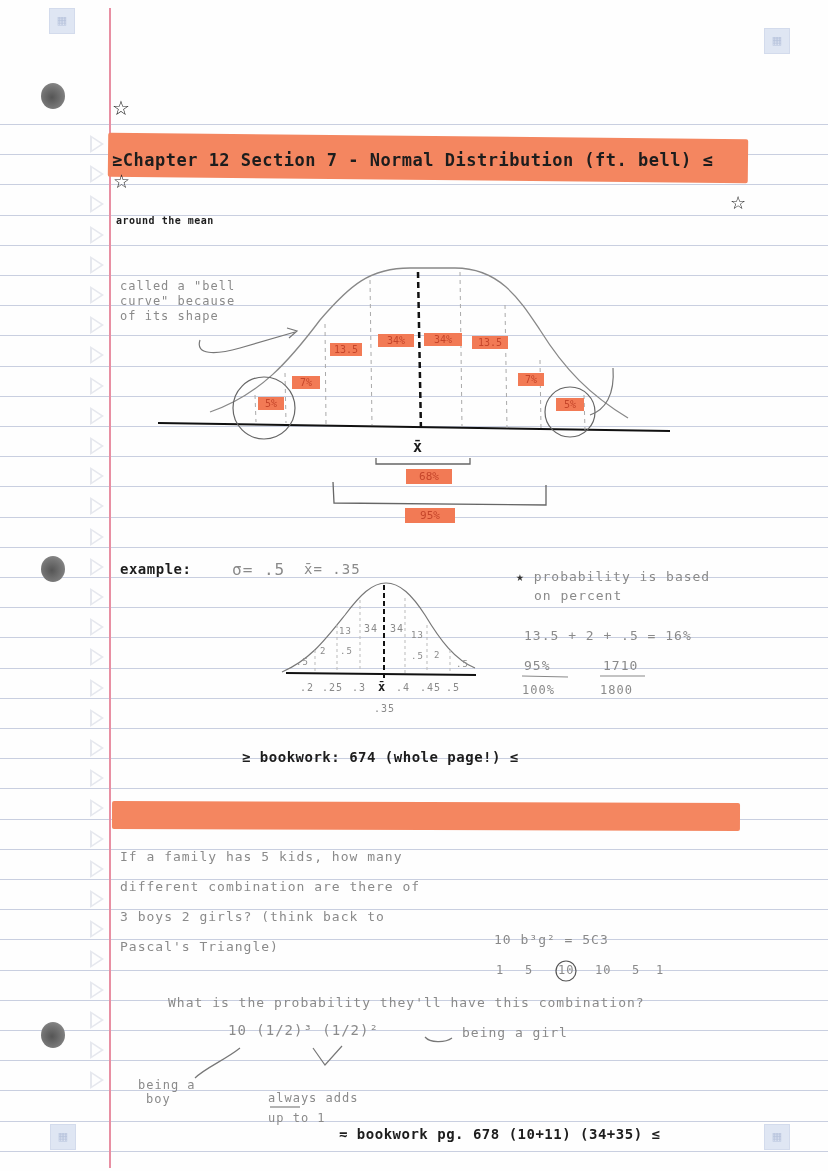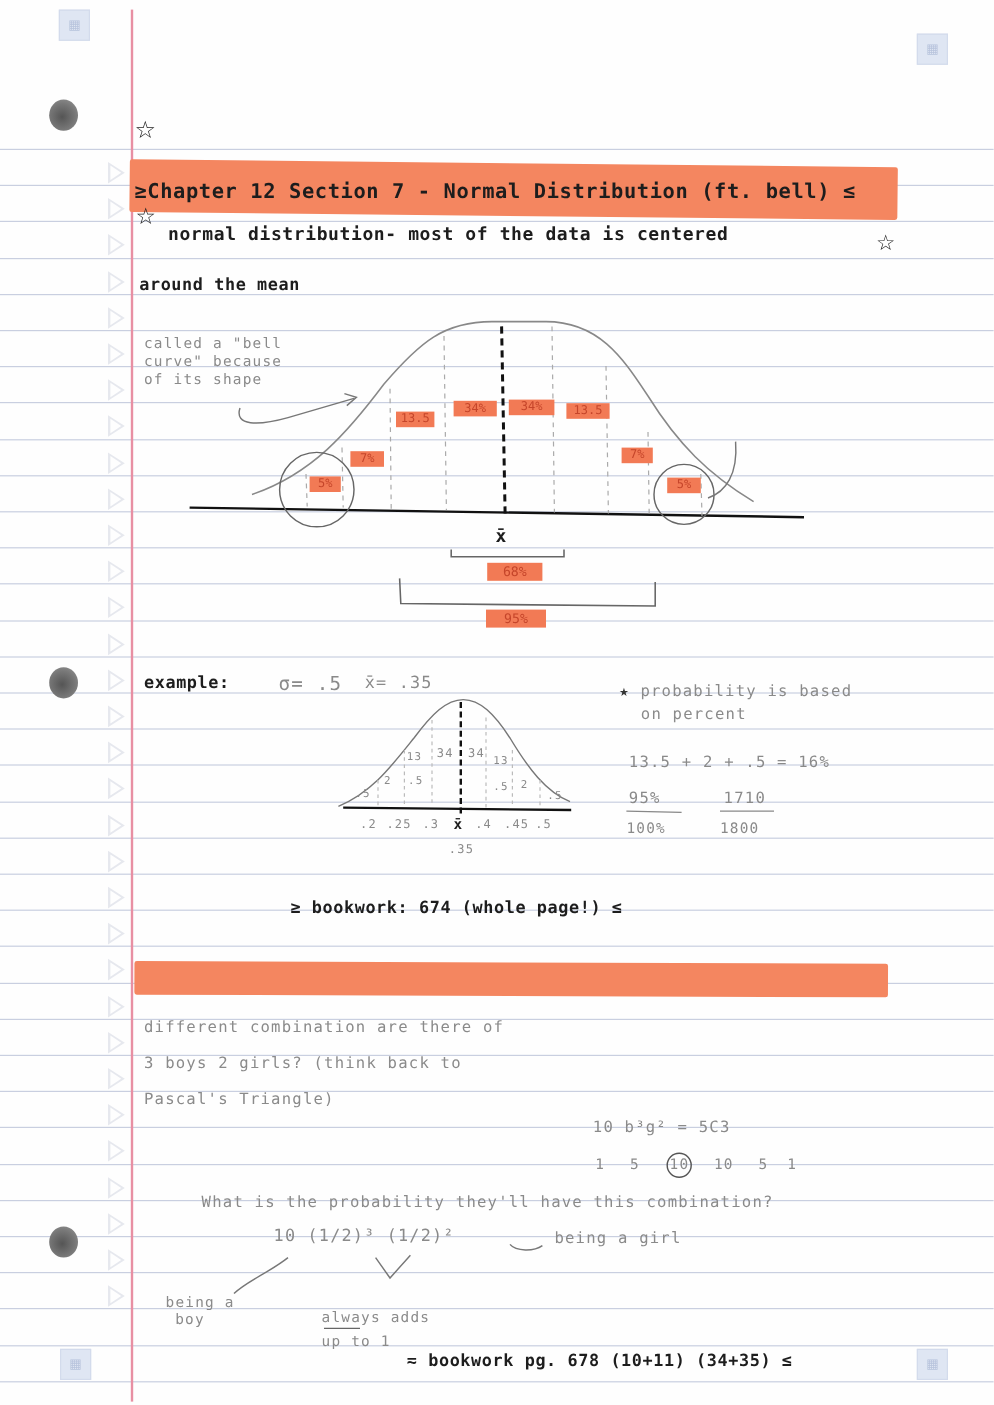--- a/index.html
+++ b/index.html
@@ -108,22 +108,21 @@
   <div class="corner" style="left:764px;top:1124px">▦</div>
 
   <div class="star" style="left:112px;top:96px">☆</div>
   <div class="star" style="left:730px;top:192px;font-size:18px">☆</div>
 
   <div class="highlight" style="left:108px;top:136px;width:640px;height:44px"></div>
   <div class="hw ink-bold" style="left:112px;top:150px;font-size:17px">
     <span>≥</span><span>Chapter 12 Section 7 - Normal Distribution (ft. bell)</span><span> ≤</span>
   </div>
   <div class="star" style="left:113px;top:170px;font-size:19px">☆</div>
-  <div class="hw ink-bold" style="left:140px;top:186px;font-size:15px">normal distribution- most of the data is centered</div>
-  <div class="hw ink-bold" style="left:116px;top:230px;font-size:14px">around the mean</div>
+  <div class="hw ink-bold" style="left:116px;top:215px;font-size:10px">around the mean</div>
 
   <svg width="828" height="1171">
 
     <path d="M210,412 C260,395 290,360 320,320 C350,285 370,268 410,268 L455,268 C500,268 520,300 540,330 C565,370 590,395 628,418" fill="none" stroke="#888" stroke-width="1.3"></path>
 
     <line x1="158" y1="423" x2="670" y2="431" stroke="#111" stroke-width="2"></line>
 
     <line x1="418" y1="272" x2="421" y2="432" stroke="#111" stroke-width="2.5" stroke-dasharray="6,4"></line>
 
     <g stroke="#aaa" stroke-width="1" stroke-dasharray="4,4">
@@ -221,20 +220,21 @@
   <div class="hw ink-light" style="left:524px;top:658px;font-size:13px">95%</div>
   <div class="hw ink-light" style="left:522px;top:683px;font-size:12px">100%</div>
   <div class="hw ink-light" style="left:603px;top:658px;font-size:13px">1710</div>
   <div class="hw ink-light" style="left:600px;top:683px;font-size:12px">1800</div>
 
   <div class="hw ink-bold" style="left:242px;top:749px;font-size:14px">≥ <span>bookwork: 674 (whole page!)</span> ≤</div>
 
   <div class="highlight" style="left:112px;top:802px;width:628px;height:28px;transform:rotate(0.2deg)"></div>
 
   <div class="hw ink-light" style="left:120px;top:842px;font-size:13px;line-height:30px">
+    <div>If a family has 5 kids, how many</div>
     <div>different combination are there of</div>
     <div>3 boys  2 girls? (think back to</div>
     <div>Pascal's Triangle)</div>
   </div>
 
   <div class="hw ink-light" style="left:494px;top:932px;font-size:13px">10 b³g² = 5C3</div>
 
   <div>
     <div class="hw ink-light" style="left:496px;top:963px;font-size:12px">1</div>
     <div class="hw ink-light" style="left:525px;top:963px;font-size:12px">5</div>

